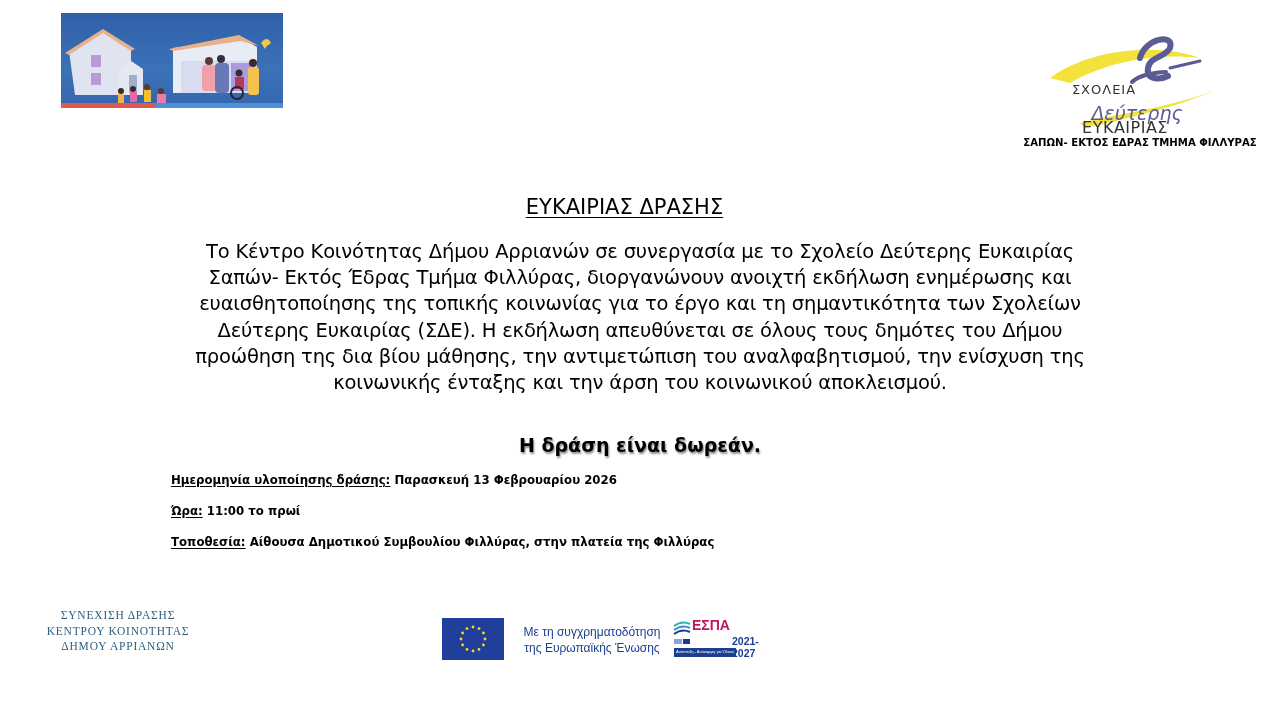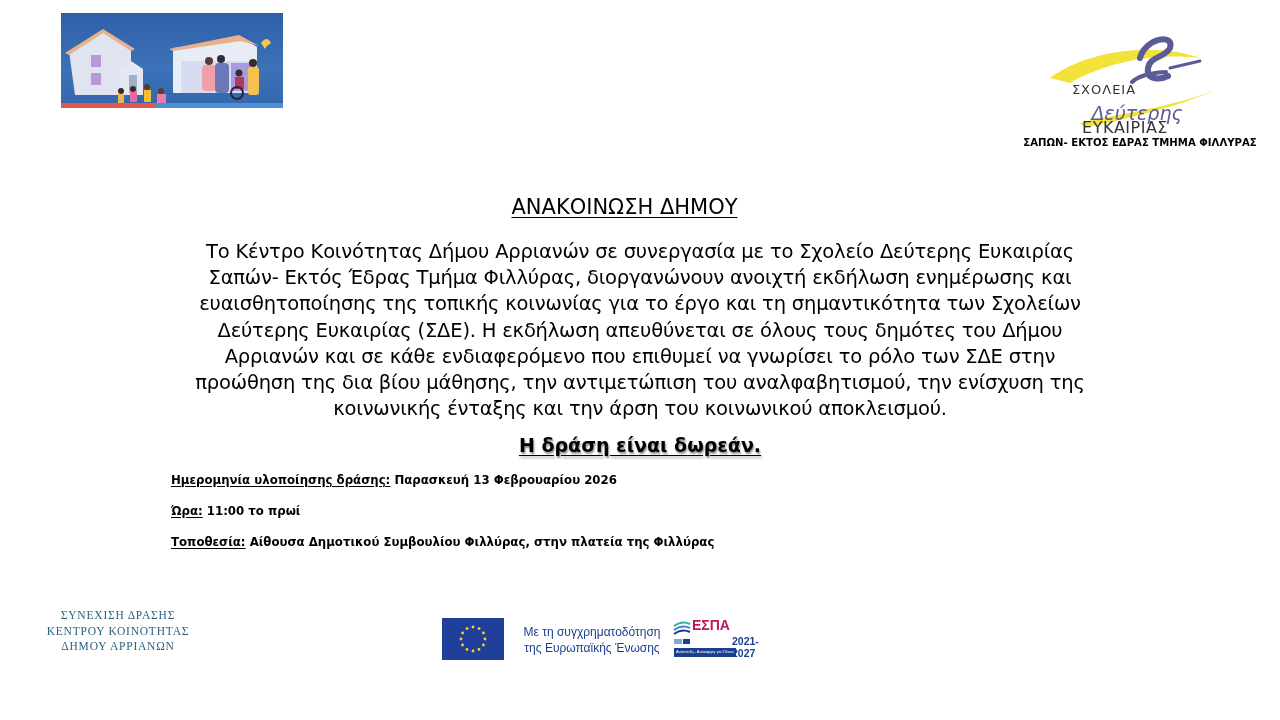--- a/index.html
+++ b/index.html
@@ -21,21 +21,21 @@
 
   
   #title { left:0; width:1249px; top:195px; text-align:center; font-size:21px; font-family:"DejaVu Sans", sans-serif; }
   #title span { text-decoration:underline; text-underline-offset:3px; text-decoration-thickness:1px; }
 
   
   #body-para { left:170px; width:940px; top:239px; text-align:center; font-size:19.5px; line-height:26.2px; font-family:"DejaVu Sans", sans-serif; letter-spacing:-0.2px; }
 
   
   #free-notice { left:0; width:1280px; top:434px; text-align:center; font-size:19px; font-weight:bold; font-family:"DejaVu Sans", sans-serif; text-shadow:1px 2px 2px rgba(0,0,0,0.45); }
-  #free-notice span { text-decoration:underline; text-underline-offset:3px;margin-top:43px; }
+  #free-notice span { text-underline-offset:3px;margin-top:43px; }
 
   
   .detail { left:171px; font-size:12.5px; font-weight:bold; font-family:"DejaVu Sans", sans-serif; transform:scaleX(0.94); transform-origin:left; white-space:nowrap; }
   .detail .lbl { text-decoration:underline; text-underline-offset:2px; }
   #detail-date { top:472px; }
   #detail-time { top:503px; }
   #detail-place { top:534px; }
 
   
   #kk-text { left:28px; top:608px; width:180px; text-align:center; color:#2c5f7c; font-family:"Liberation Serif", serif; font-size:11.5px; line-height:15.5px; letter-spacing:0.8px; }
@@ -94,29 +94,28 @@
     <path d="M92,54 C100,46 120,44 126,44" fill="none" stroke="#5b5b95" stroke-width="4" stroke-linecap="round"></path>
     <path d="M130,40 L160,33" fill="none" stroke="#5b5b95" stroke-width="3" stroke-linecap="round"></path>
   </svg>
   <div class="word w1">ΣΧΟΛΕΙΑ</div>
   <div class="word w2">Δεύτερης</div>
   <div class="word w3">ΕΥΚΑΙΡΙΑΣ</div>
 </div>
 <div id="sde-subtitle" class="abs">ΣΑΠΩΝ- ΕΚΤΟΣ ΕΔΡΑΣ ΤΜΗΜΑ ΦΙΛΛΥΡΑΣ</div>
 
 <div id="title" class="abs">
-  <span>ΑΝΑΚΟΙΝΩΣΗ ΔΗΜΟΥ</span>
+  <span>ΕΥΚΑΙΡΙΑΣ ΔΡΑΣΗΣ</span>
 </div>
 
 <div id="body-para" class="abs">
   <div>Το Κέντρο Κοινότητας Δήμου Αρριανών σε συνεργασία με το Σχολείο Δεύτερης Ευκαιρίας</div>
   <div>Σαπών- Εκτός Έδρας Τμήμα Φιλλύρας, διοργανώνουν ανοιχτή εκδήλωση ενημέρωσης και</div>
   <div>ευαισθητοποίησης της τοπικής κοινωνίας για το έργο και τη σημαντικότητα των Σχολείων</div>
   <div>Δεύτερης Ευκαιρίας (ΣΔΕ). Η εκδήλωση απευθύνεται σε όλους τους δημότες του Δήμου</div>
-  <div>Αρριανών και σε κάθε ενδιαφερόμενο που επιθυμεί να γνωρίσει το ρόλο των ΣΔΕ στην</div>
   <div>προώθηση της δια βίου μάθησης, την αντιμετώπιση του αναλφαβητισμού, την ενίσχυση της</div>
   <div>κοινωνικής ένταξης και την άρση του κοινωνικού αποκλεισμού.</div>
 </div>
 
 <div id="free-notice" class="abs">
   <span>Η δράση είναι δωρεάν.</span>
 </div>
 
 <div id="detail-date" class="abs detail">
   <span class="lbl">Ημερομηνία υλοποίησης δράσης:</span><span> Παρασκευή 13 Φεβρουαρίου 2026</span>

